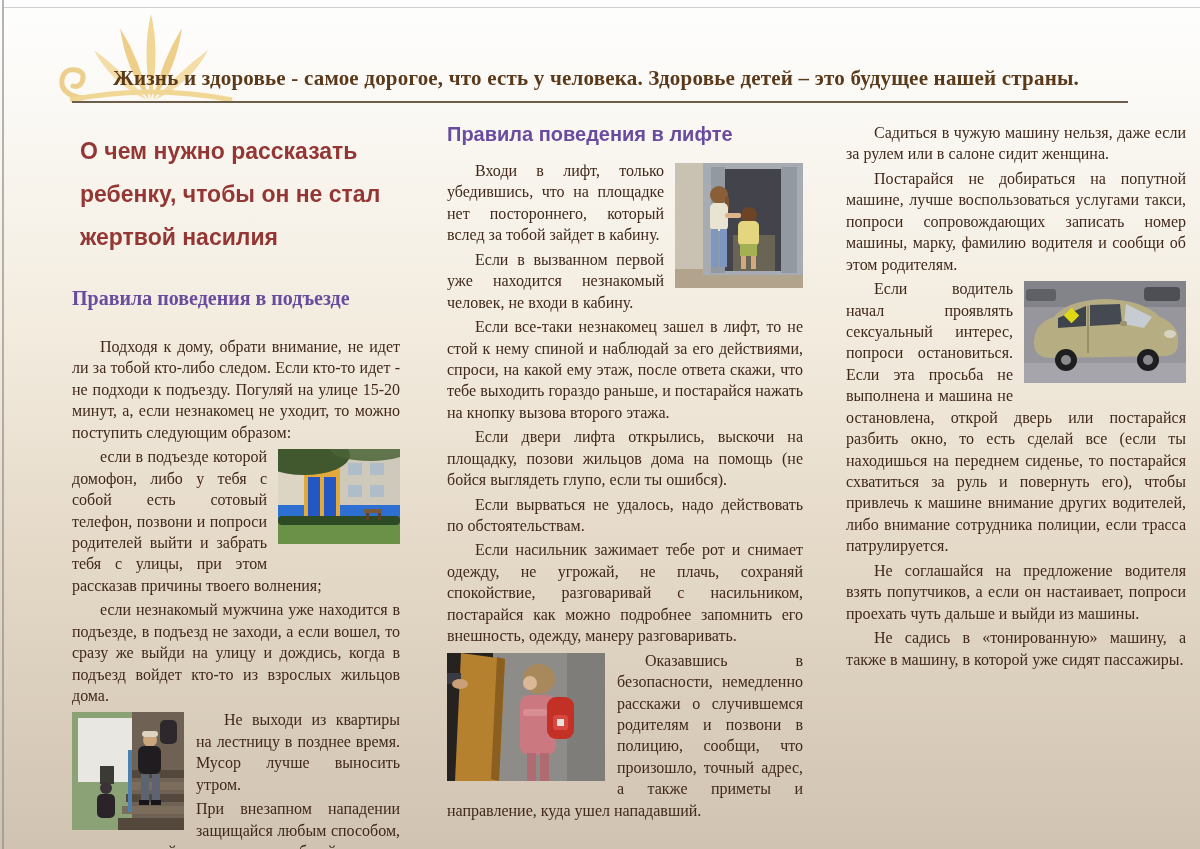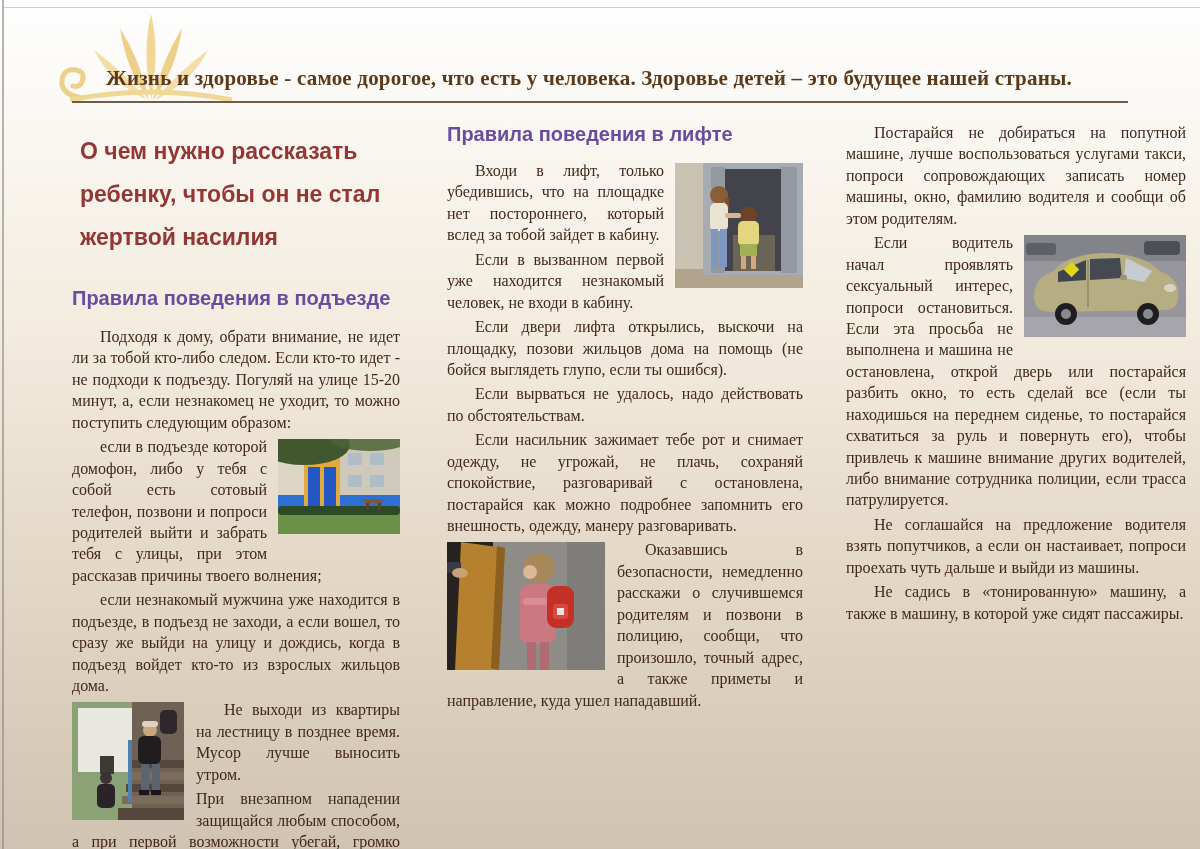--- a/index.html
+++ b/index.html
@@ -9,21 +9,21 @@
     overflow:hidden;
     background:linear-gradient(to bottom,#fefefe 0%,#fbf9f5 12%,#f3ecdf 38%,#e3d7c5 68%,#d0c3b1 100%);
     font-family:"Liberation Serif","DejaVu Serif",serif;
   }
   .edge-left{position:absolute;left:2px;top:0;width:2px;height:849px;background:#8f8d8a;opacity:.65;}
   .edge-top{position:absolute;left:2px;top:7px;right:0;height:1px;background:#b3b1ae;opacity:.6;}
 
   
   .ornament{position:absolute;left:48px;top:8px;}
   .banner{
-    position:absolute;left:61px;top:66px;width:1056px;
+    position:absolute;left:68px;top:66px;width:1056px;
     text-align:center;
     font-weight:bold;font-size:21px;color:#5b3a1b;
     letter-spacing:.2px;
   }
   .banner-rule{position:absolute;left:72px;top:101px;width:1056px;height:2px;background:#6e5e49;}
 
   
   .col{position:absolute;color:#40281a;font-size:16px;line-height:1.34;}
   .col p{margin:0 0 3px 0;text-align:justify;text-indent:28px;}
   .col p.noindent{text-indent:0;}
@@ -34,21 +34,21 @@
   .doc-title{
     font-family:"Liberation Sans","DejaVu Sans",sans-serif;
     font-weight:bold;font-size:23px;line-height:1.87;color:#943634;
     margin:0 0 27px 8px;
   }
   .sub-heading{
     font-family:"Liberation Sans","DejaVu Sans",sans-serif;
     font-weight:bold;font-size:20px;line-height:1.25;color:#6a4c9f;
     margin:0 0 13px 0;text-align:justify;
   }
-  .col-left .sub-heading{margin-bottom:15px;}
+  .col-left .sub-heading{margin-bottom:25px;font-family:Liberation Serif, serif;}
 
   .photo{display:block;}
   .ph-right{float:right;margin:3px 0 5px 11px;}
   .ph-left {float:left; margin:3px 12px 5px 0;}
   .flow::after{content:"";display:block;clear:both;}
 </style>
 </head>
 <body>
 
 <div class="page">
@@ -157,23 +157,24 @@
           <rect x="63" y="58" width="21" height="25" rx="5" fill="#e3d67e"></rect>
           <rect x="65" y="81" width="17" height="12" fill="#a3b054"></rect>
           <rect x="66" y="93" width="5" height="13" fill="#d3a87c"></rect>
           <rect x="76" y="93" width="5" height="13" fill="#d3a87c"></rect>
         </svg>
       </span>
       <p>Входи в лифт, только убедившись, что на площадке нет постороннего, который вслед за тобой зайдет в кабину.</p>
       <p>Если в вызванном первой уже находится незнакомый человек, не входи в кабину.</p>
     </div>
 
+    <p>Если все-таки незнакомец зашел в лифт, то не стой к нему спиной и наблюдай за его действиями, спроси, на какой ему этаж, после ответа скажи, что тебе выходить гораздо раньше, и постарайся нажать на кнопку вызова второго этажа.</p>
     <p>Если двери лифта открылись, выскочи на площадку, позови жильцов дома на помощь (не бойся выглядеть глупо, если ты ошибся).</p>
     <p>Если вырваться не удалось, надо действовать по обстоятельствам.</p>
-    <p>Если насильник зажимает тебе рот и снимает одежду, не угрожай, не плачь, сохраняй спокойствие, разговаривай с остановлена, постарайся как можно подробнее запомнить его внешность, одежду, манеру разговаривать.</p>
+    <p>Если насильник зажимает тебе рот и снимает одежду, не угрожай, не плачь, сохраняй спокойствие, разговаривай с насильником, постарайся как можно подробнее запомнить его внешность, одежду, манеру разговаривать.</p>
 
     <div class="flow">
       <span class="photo ph-left">
         <svg width="158" height="128" viewBox="0 0 158 128">
           <rect width="158" height="128" fill="#8e8c89"></rect>
           <rect x="120" y="0" width="38" height="128" fill="#7f7d7a"></rect>
           <rect x="0" y="0" width="46" height="128" fill="#262220"></rect>
           <polygon points="14,0 58,6 52,128 8,128" fill="#b5812e"></polygon>
           <polygon points="50,4 58,6 52,128 44,126" fill="#8a5f20"></polygon>
           <rect x="0" y="20" width="14" height="11" fill="#3a3a44"></rect>
@@ -187,21 +188,22 @@
           <rect x="110" y="66" width="7" height="7" fill="#e8e4da"></rect>
           <rect x="80" y="100" width="9" height="28" fill="#b06a72"></rect>
           <rect x="93" y="100" width="9" height="28" fill="#b06a72"></rect>
         </svg>
       </span>
       <p>Оказавшись в безопасности, немедленно расскажи о случившемся родителям и позвони в полицию, сообщи, что произошло, точный адрес, а также приметы и направление, куда ушел нападавший.</p>
     </div>
   </div>
 
   <div class="col col-right">
-    <p>Постарайся не добираться на попутной машине, лучше воспользоваться услугами такси, попроси сопровождающих записать номер машины, окно, фамилию водителя и сообщи об этом родителям.</p>
+    <p>Садиться в чужую машину нельзя, даже если за рулем или в салоне сидит женщина.</p>
+    <p>Постарайся не добираться на попутной машине, лучше воспользоваться услугами такси, попроси сопровождающих записать номер машины, марку, фамилию водителя и сообщи об этом родителям.</p>
 
     <div class="flow">
       <span class="photo ph-right">
         <svg width="162" height="102" viewBox="0 0 162 102">
           <rect width="162" height="102" fill="#96969c"></rect>
           <rect width="162" height="26" fill="#83838a"></rect>
           <rect x="2" y="8" width="30" height="12" rx="3" fill="#5f5f66"></rect>
           <rect x="120" y="6" width="36" height="14" rx="4" fill="#4e4e55"></rect>
           <rect x="0" y="82" width="162" height="20" fill="#a5a5ab"></rect>
           <path d="M10,62 Q10,42 30,36 Q42,20 78,18 Q118,18 136,36 Q156,44 154,62 Q154,75 140,75 L26,77 Q10,76 10,62 Z" fill="#b6ae82"></path>

